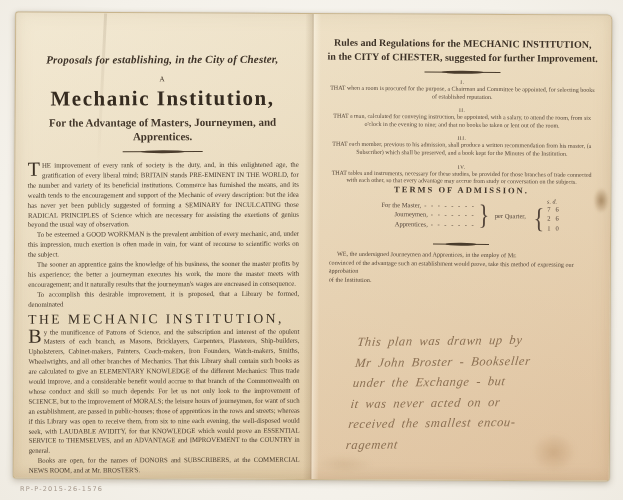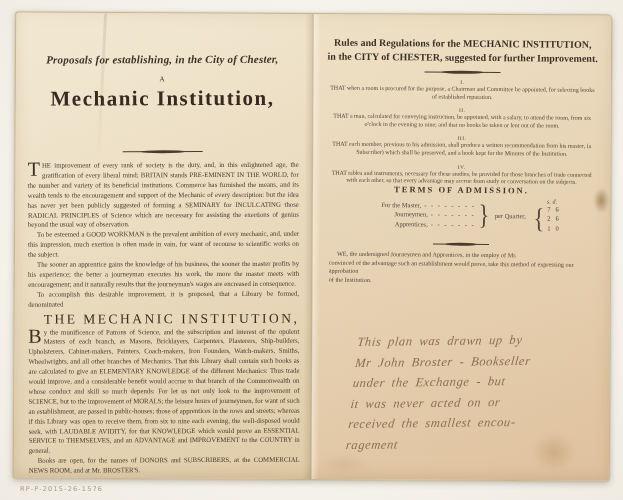--- a/index.html
+++ b/index.html
@@ -54,21 +54,21 @@
   .rule-swell{position:relative;height:3px;}
   .rule-swell .bar{position:absolute;left:0;right:0;top:1px;height:1px;background:#4a3c2c;}
   .rule-swell .lens{position:absolute;left:50%;top:0;width:55%;height:3px;transform:translateX(-50%);
     background:#4a3c2c;border-radius:50%;}
   .lp-divider{position:absolute;top:137px;left:108px;width:80px;}
   .lp-body{position:absolute;top:147px;left:13px;width:271px;font-size:6.8px;line-height:9.9px;
     text-align:justify;color:#473a2d;}
   .lp-body p{text-indent:9px;margin:0;}
   .lp-body p.first{text-indent:0;}
   .lp-body p.first::first-letter{font-size:20px;line-height:15px;float:left;padding:1px 2px 0 0;color:#3a2f23;}
-  .lp-h2{font-size:13.5px;font-weight:normal;letter-spacing:2.5px;text-align:right;text-indent:0;
+  .lp-h2{font-size:13.5px;font-weight:normal;letter-spacing:2.5px;text-align:left;text-indent:0;
     margin:5px 0 3px 0;color:#382e22;}
 
   
   .rp-inner{position:absolute;inset:0;transform:rotate(.2deg);color:var(--ink-soft);}
   .rp-head{position:absolute;top:22px;left:14px;width:272px;text-align:center;
     font-size:10px;line-height:13.5px;font-weight:bold;color:#3c3126;}
   .rp-divider{position:absolute;top:56px;left:112px;width:76px;}
   .rules{position:absolute;top:64px;left:16px;width:268px;text-align:center;}
   .rnum{font-size:5.5px;letter-spacing:.5px;margin-bottom:1px;color:#4a3e33;}
   .rtext{font-size:6px;line-height:7.6px;margin-bottom:6px;color:#554639;}
@@ -98,20 +98,24 @@
 <body>
 
 <div class="mat">
   <div class="paper">
 
     <div class="page left">
       <div class="lp-inner">
         <div class="lp-kicker">Proposals for establishing, in the City of Chester,</div>
         <div class="lp-a">A</div>
         <h1 class="lp-title">Mechanic Institution,</h1>
+        <div class="lp-sub">
+          <span>For the Advantage of Masters, Journeymen, and</span><br>
+          <span>Apprentices.</span>
+        </div>
         <div class="rule-swell lp-divider">
             <span class="bar"></span>
             <span class="lens"></span>
           </div>
         <div class="lp-body">
           <p class="first">THE improvement of every rank of society is the duty, and, in this enlightened age, the gratification of every liberal mind; BRITAIN stands PRE-EMINENT IN THE WORLD, for the number and variety of its beneficial institutions. Commerce has furnished the means, and its wealth tends to the encouragement and support of the Mechanic of every description: but the idea has never yet been publicly suggested of forming a SEMINARY for INCULCATING those RADICAL PRINCIPLES of Science which are necessary for assisting the exertions of genius beyond the usual way of observation.</p>
           <p>To be esteemed a GOOD WORKMAN is the prevalent ambition of every mechanic, and, under this impression, much exertion is often made in vain, for want of recourse to scientific works on the subject.</p>
           <p>The sooner an apprentice gains the knowledge of his business, the sooner the master profits by his experience; the better a journeyman executes his work, the more the master meets with encouragement; and it naturally results that the journeyman's wages are encreased in consequence.</p>
           <p>To accomplish this desirable improvement, it is proposed, that a Library be formed, denominated</p>
           <h2 class="lp-h2">THE MECHANIC INSTITUTION,</h2>

